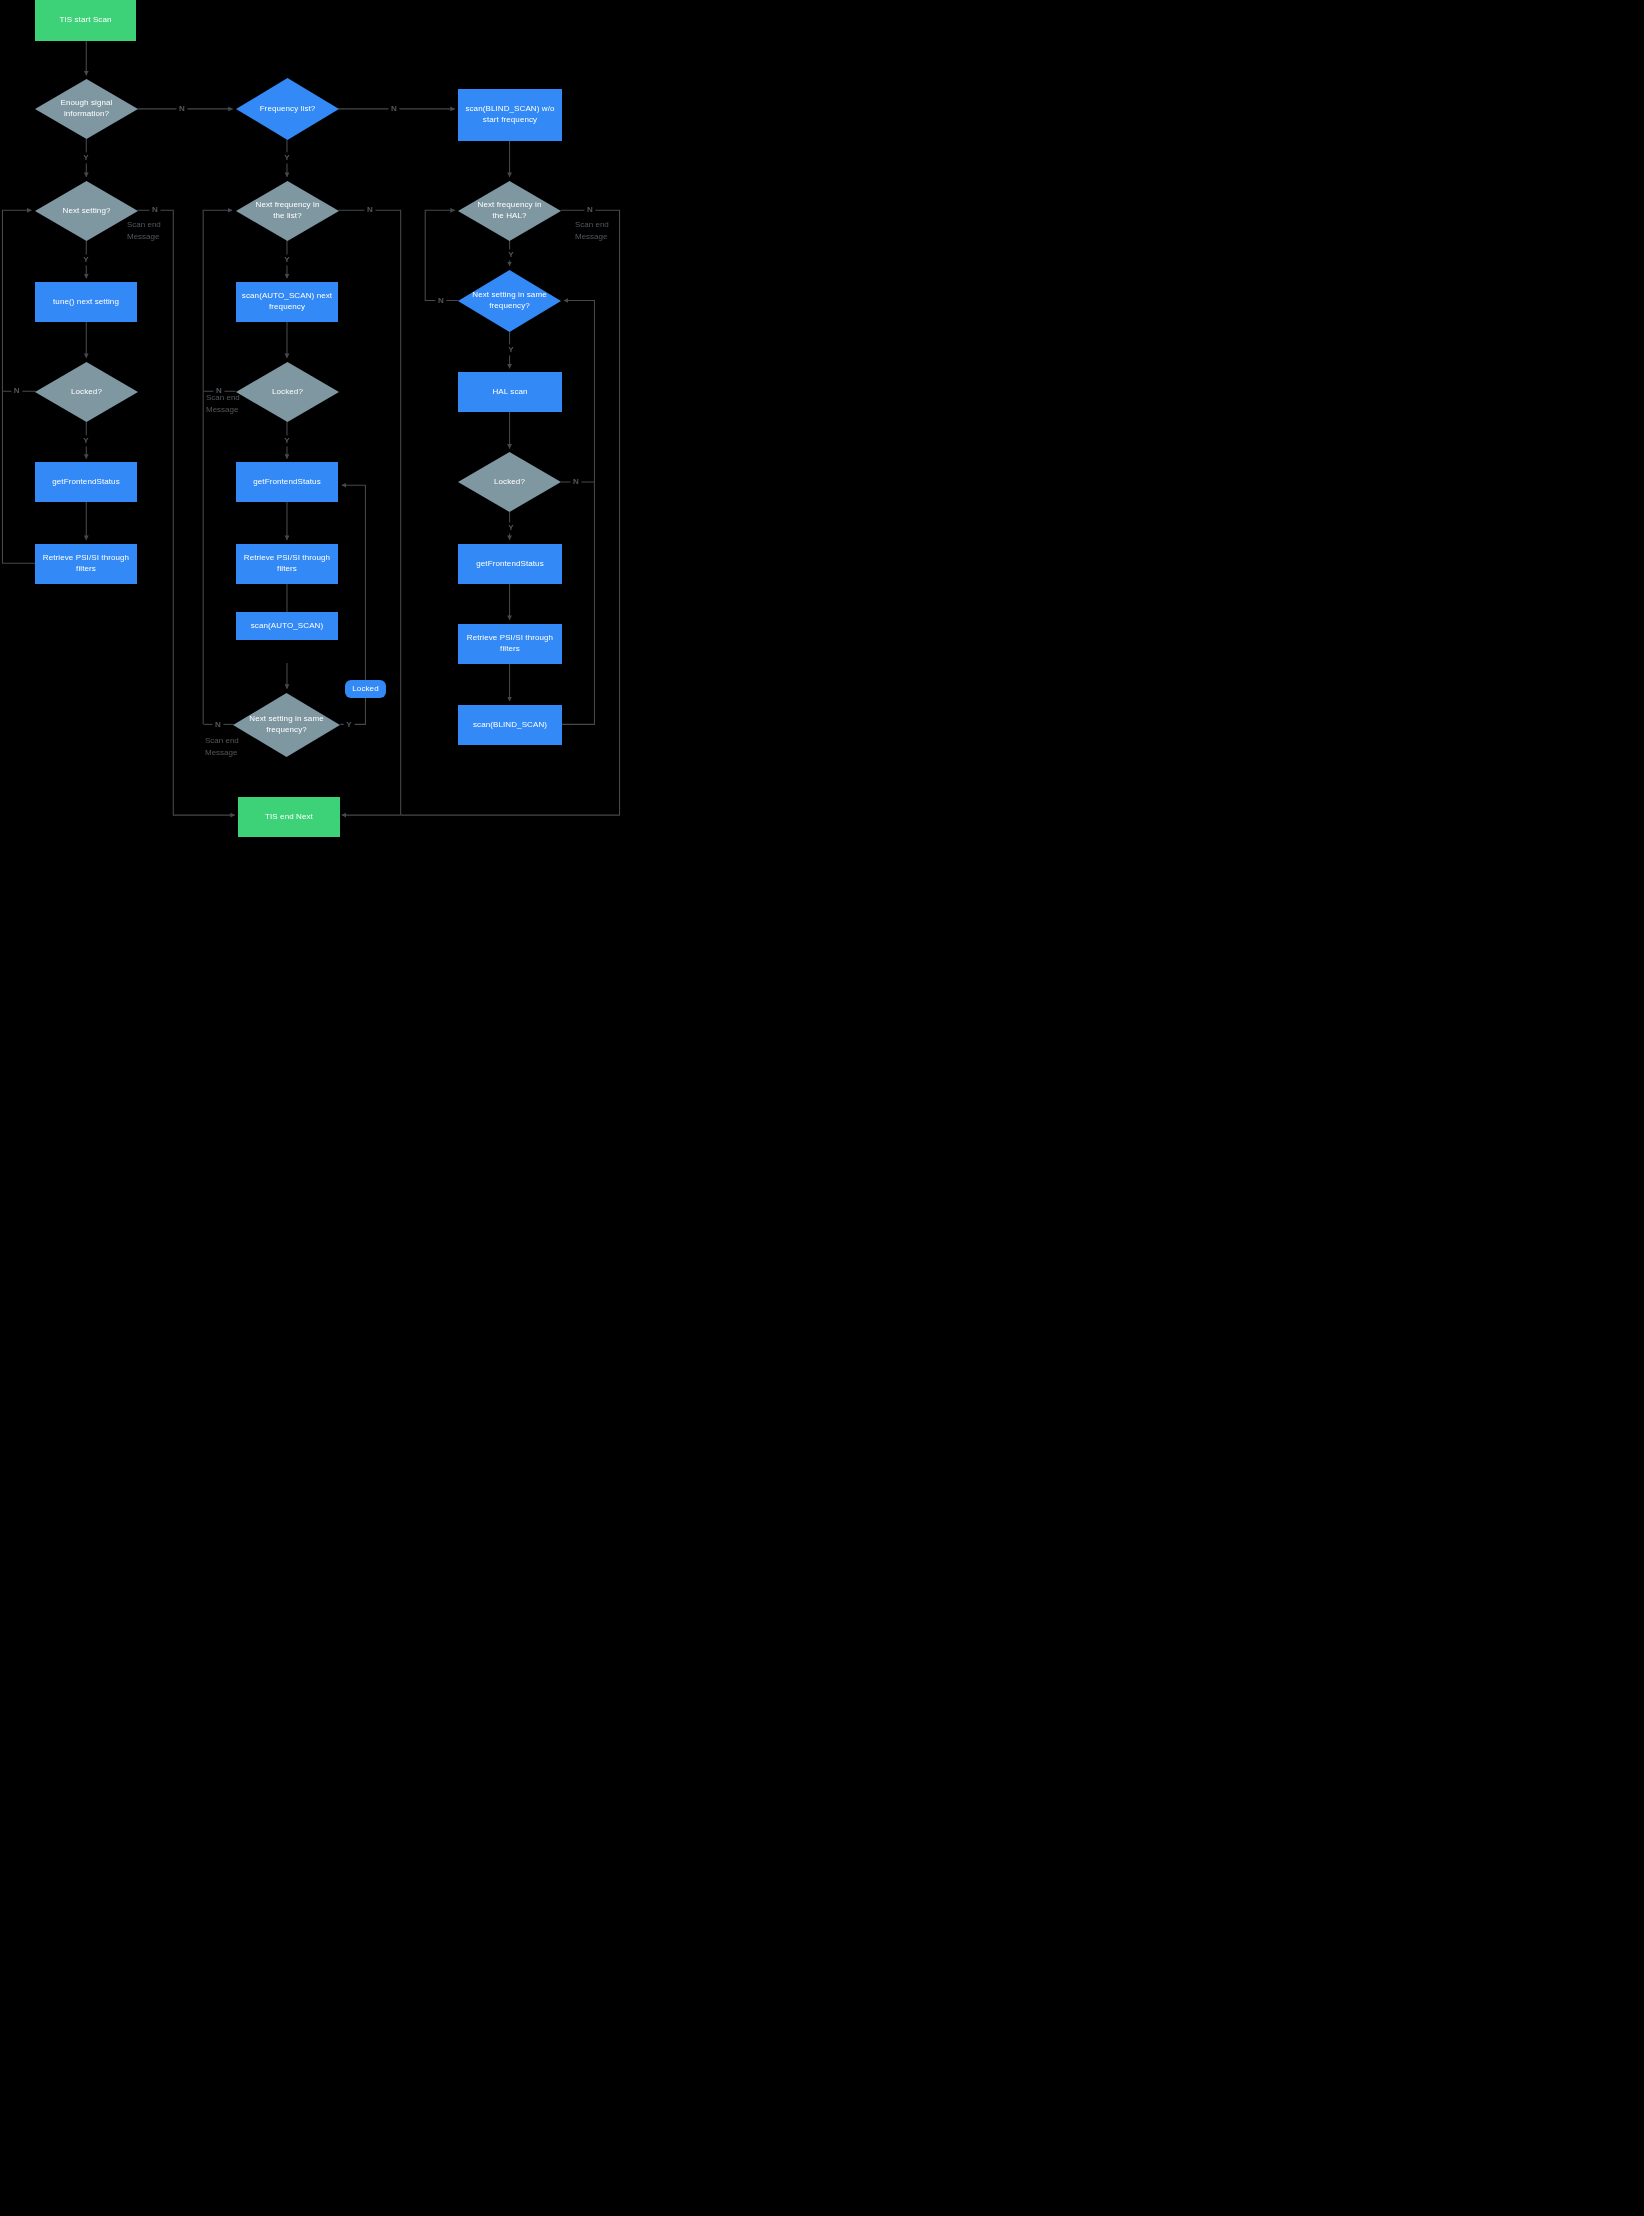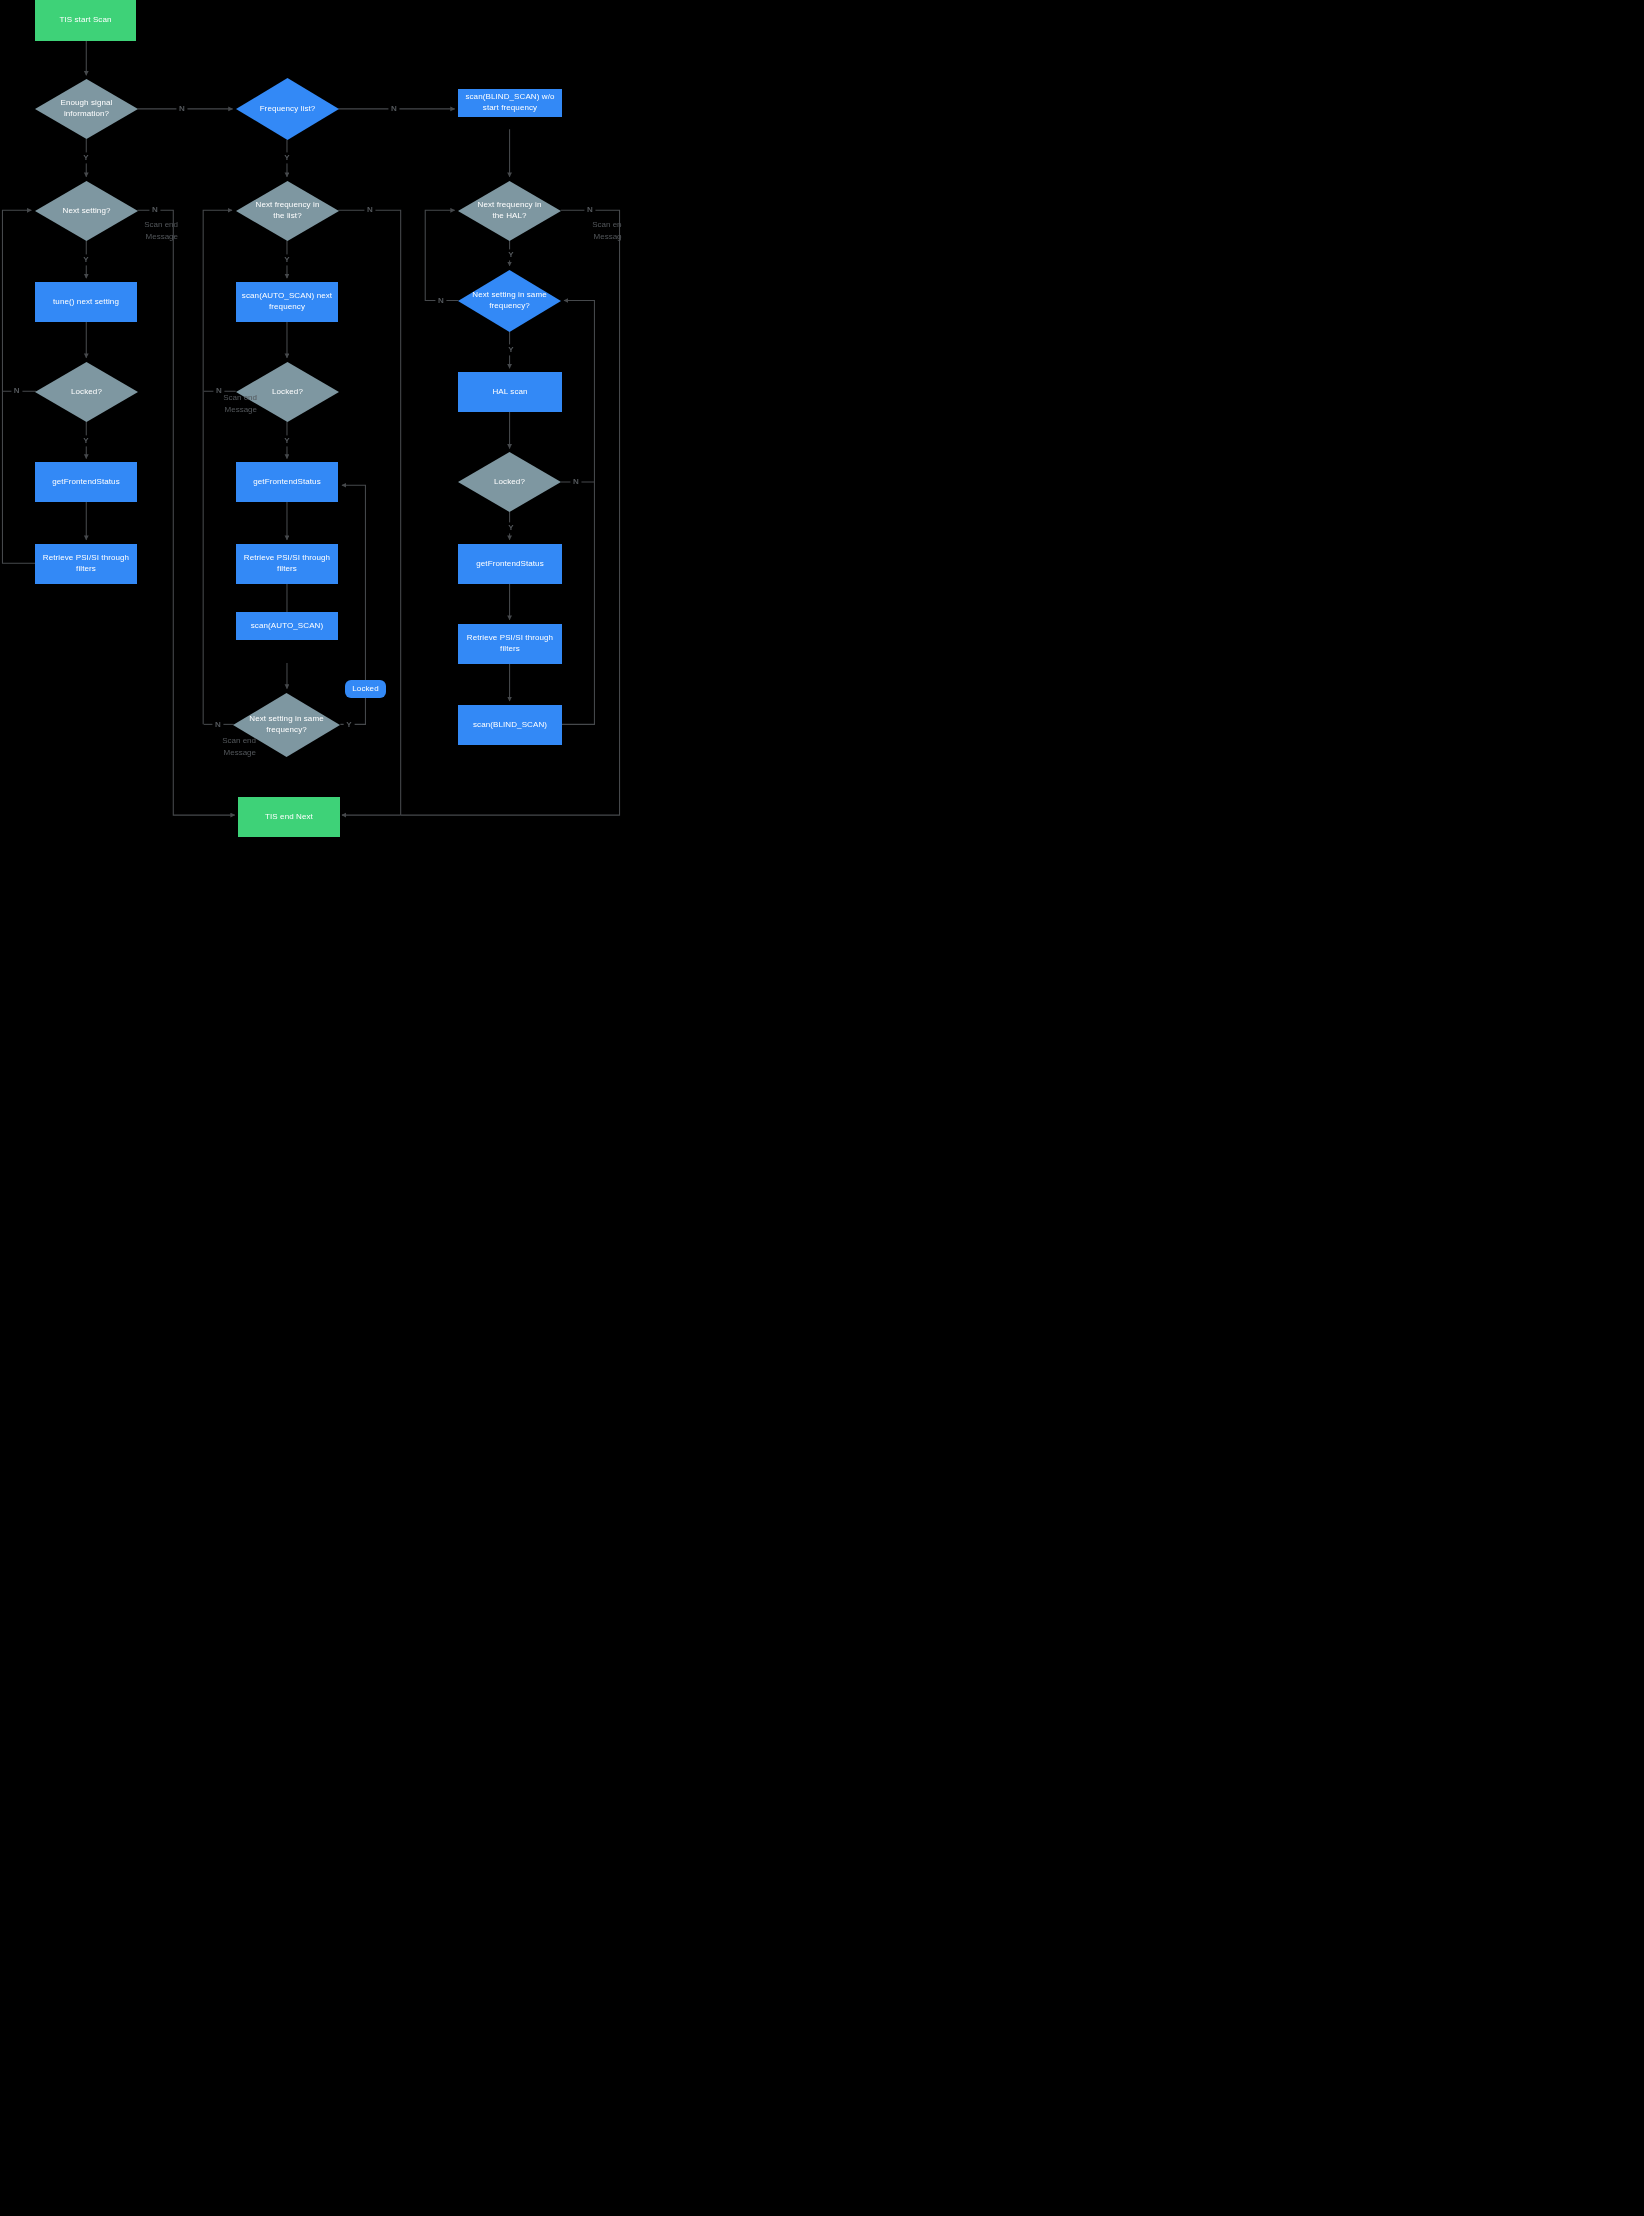--- a/index.html
+++ b/index.html
@@ -12,21 +12,21 @@
         text-align:center;color:var(--ntext,#fff);font-size:8px;line-height:10.7px;letter-spacing:0.1px;}
   .rect{box-sizing:border-box;}
   .process{background:var(--process,#3389f6);}
   .terminal{background:var(--terminal,#3ed278);}
   .diamond{clip-path:polygon(50% 0,100% 50%,50% 100%,0 50%);padding:0 14px;box-sizing:border-box;}
   .diamond.gray{background:var(--decision,#7e97a1);}
   .diamond.blue{background:var(--process,#3389f6);}
   .tag{background:var(--process,#3389f6);font-size:8px;border-radius:6px;}
   .elabel{position:absolute;color:var(--elabel,#53575b);font-size:8px;}
   .yn{font-weight:700;transform:translate(-50%,-50%);background:var(--bg,#000);padding:1.1px 2.7px;}
-  .scanend{width:51px;line-height:11.7px;text-align:right;}
+  .scanend{width:51px;line-height:11.7px;text-align:left;}
 </style>
 </head>
 <body>
 
 <div id="canvas">
 
   <svg class="edges" width="622" height="837" viewBox="0 0 1164 1568">
     <defs>
       <marker id="arrowhead" markerUnits="userSpaceOnUse" markerWidth="10" markerHeight="10" refX="8" refY="4.5" orient="auto">
         <path d="M0,0 L9,4.5 L0,9 Z"></path>
@@ -103,21 +103,21 @@
   <div class="node diamond gray" style="left:236px;top:362px;width:103px;height:60px">
       <span>Locked?</span>
     </div>
   <div class="node diamond gray" style="left:458px;top:452px;width:103px;height:60px">
       <span>Locked?</span>
     </div>
   <div class="node diamond gray" style="left:233px;top:693px;width:107px;height:64px">
       <span>Next setting in same frequency?</span>
     </div>
 
-  <div class="node rect process" style="left:458px;top:89px;width:104px;height:28px">
+  <div class="node rect process" style="left:458px;top:89px;width:104px;height:52px">
       <span>scan(BLIND_SCAN) w/o start frequency</span>
     </div>
   <div class="node rect process" style="left:35px;top:282px;width:102px;height:40px">
       <span>tune() next setting</span>
     </div>
   <div class="node rect process" style="left:236px;top:282px;width:102px;height:40px">
       <span>scan(AUTO_SCAN) next frequency</span>
     </div>
   <div class="node rect process" style="left:458px;top:372px;width:104px;height:40px">
       <span>HAL scan</span>

